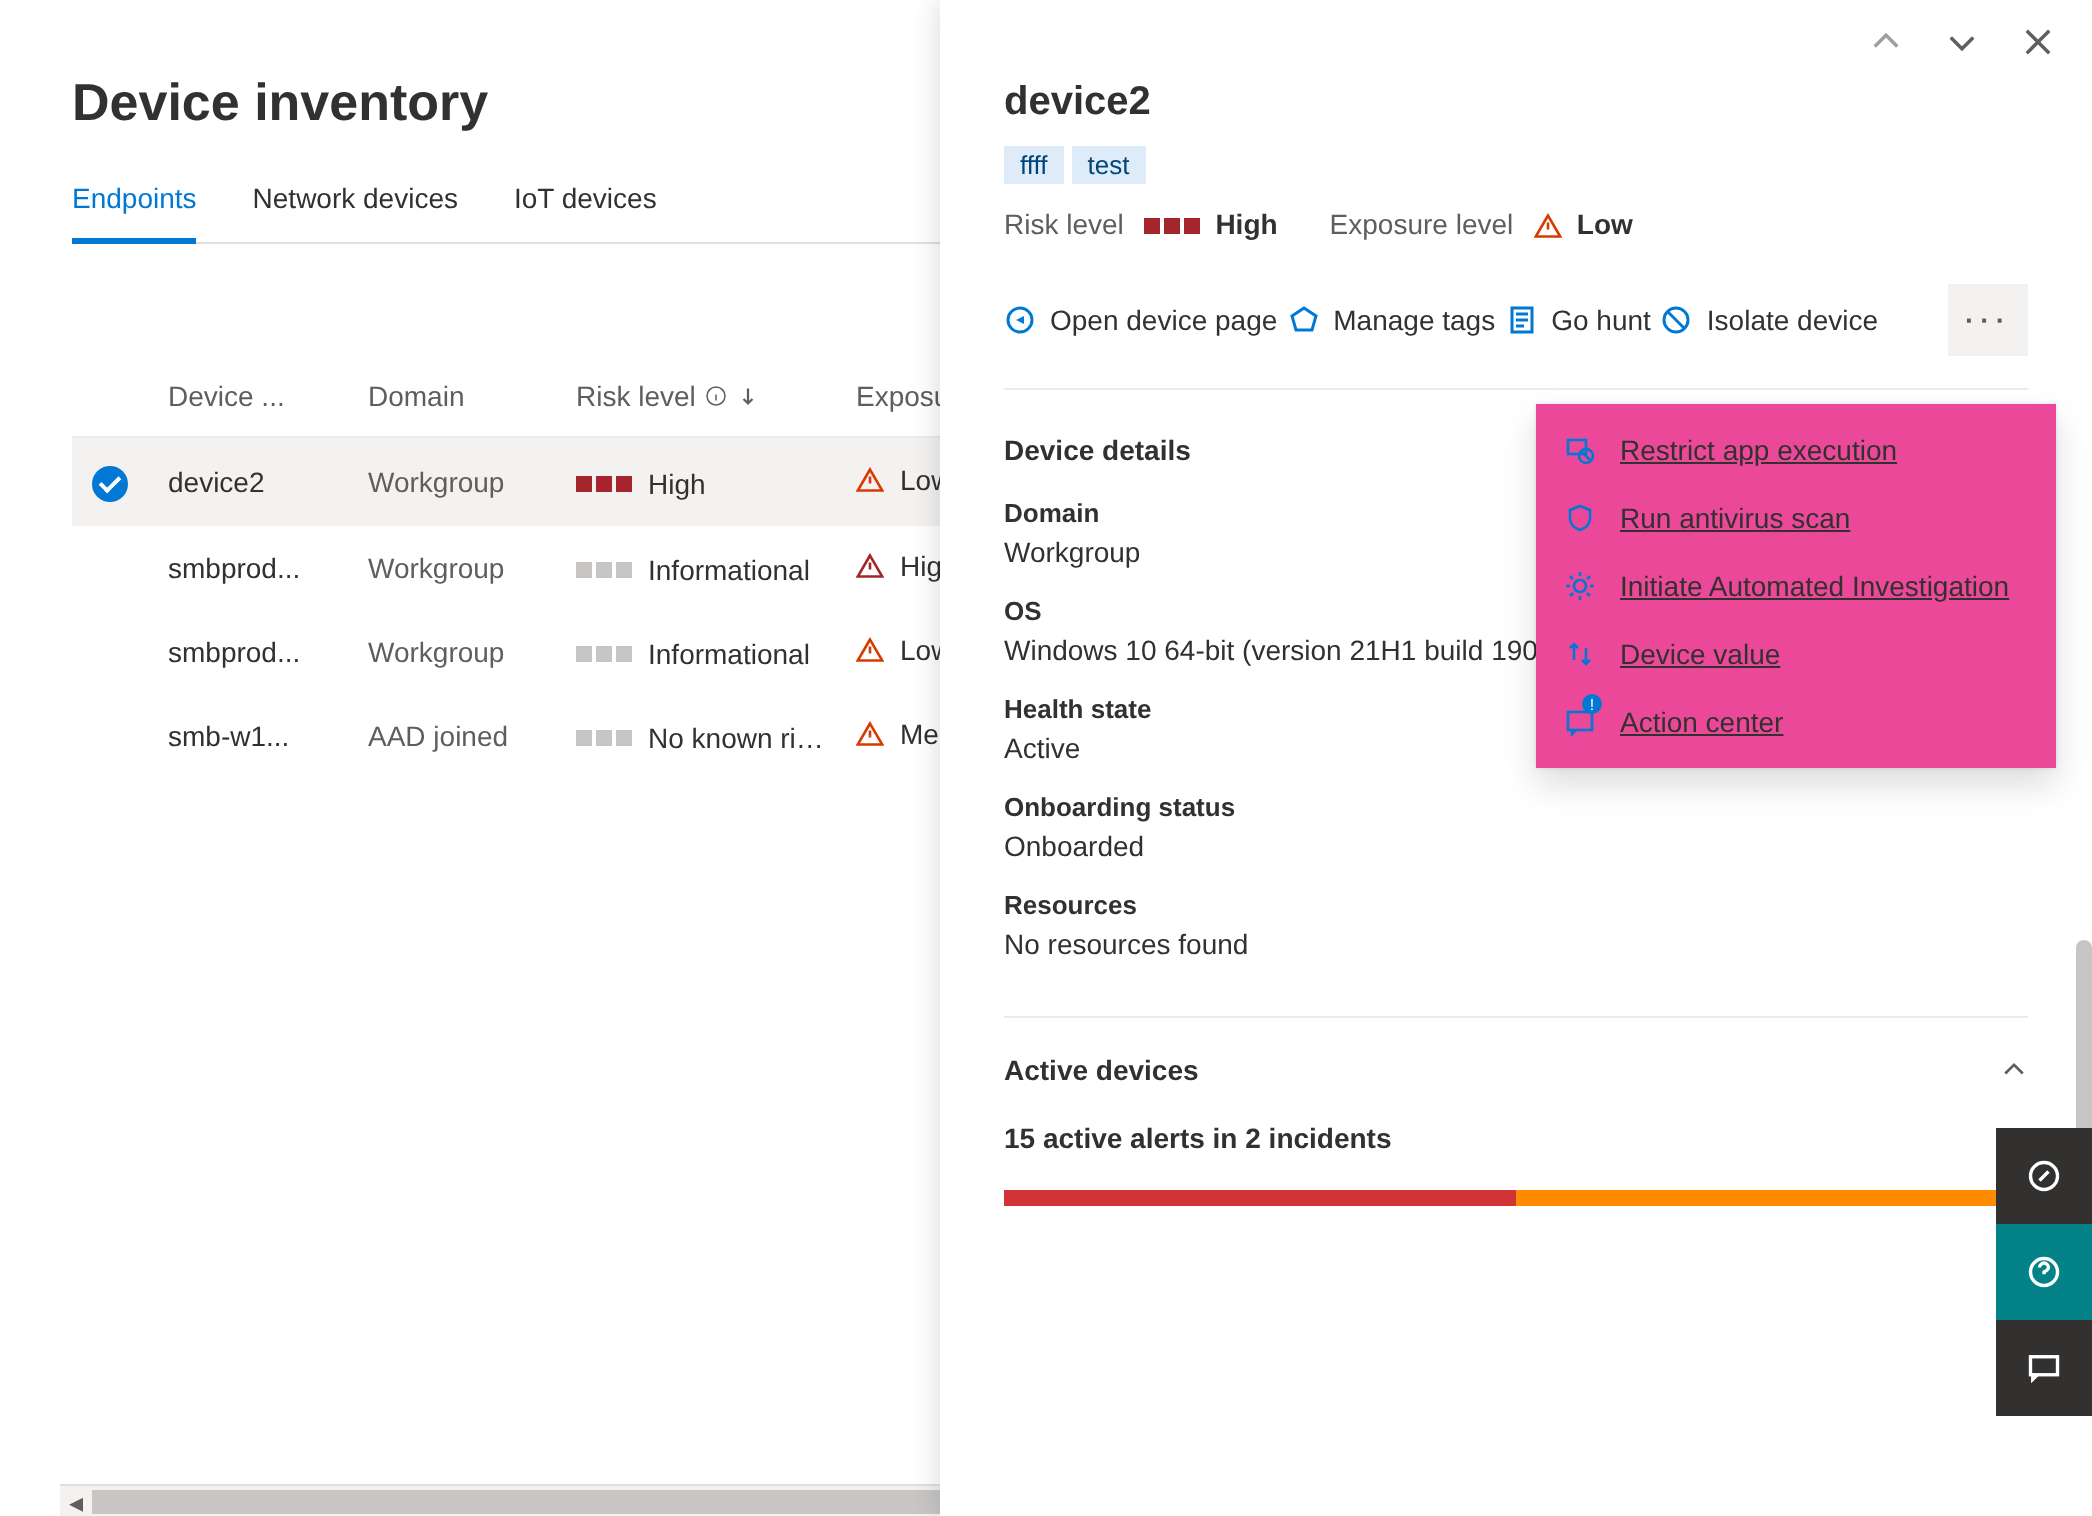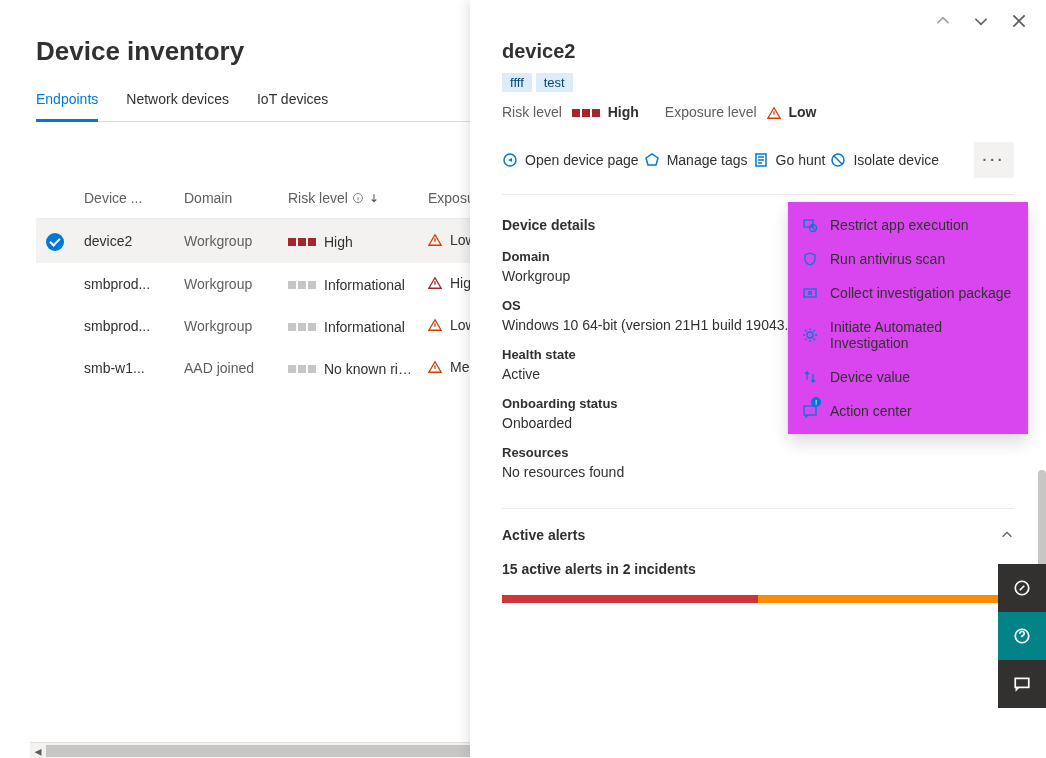--- a/index.html
+++ b/index.html
@@ -70,21 +70,21 @@
 
   .divider { border-top: 1px solid #edebe9; margin: 28px 0 0; }
   .section-header { display: flex; justify-content: space-between; align-items: center; padding: 18px 0; }
   .section-header .chev2 { color: #605e5c; }
   .alerts-title { font-weight: 600; }
   .bar { display: flex; height: 8px; width: 100%; }
   .bar .seg1 { background: #d13438; width: 50%; }
   .bar .seg2 { background: #ff8c00; width: 50%; }
 
   
-  .menu { position: absolute; top: 202px; right: 18px; width: 240px; background: #d946ef; box-shadow: 0 8px 16px rgba(0,0,0,.14), 0 0 2px rgba(0,0,0,.12); padding: 6px 0; z-index: 10; }
+  .menu { position: absolute; top: 202px; right: 18px; width: 260px; background: #ec4899; box-shadow: 0 8px 16px rgba(0,0,0,.14), 0 0 2px rgba(0,0,0,.12); padding: 6px 0; z-index: 10; text-decoration: underline; }
   .mitem { display: flex; align-items: center; gap: 12px; padding: 9px 14px; cursor: pointer; position: relative; }
   .mitem svg { width: 16px; height: 16px; color: #0078d4; flex-shrink: 0; }
   .badge-dot { position: absolute; left: 23px; top: 3px; width: 10px; height: 10px; background: #0078d4; border-radius: 50%; color: #fff; font-size: 8px; display: flex; align-items: center; justify-content: center; }
 
   
   .side-tools { position: absolute; right: 0; bottom: 50px; display: flex; flex-direction: column; }
   .side-tools .tbtn { width: 48px; height: 48px; display: flex; align-items: center; justify-content: center; color: #fff; cursor: pointer; }
   .tbtn.dark { background: #323130; }
   .tbtn.teal { background: #038387; }
 
@@ -321,21 +321,21 @@
 
       <div class="kv-label">Onboarding status</div>
       <div class="kv-value">Onboarded</div>
 
 
       <div class="kv-label">Resources</div>
       <div class="kv-value">No resources found</div>
 
       <div class="divider"></div>
       <div class="section-header">
-        <span style="font-weight:600">Active alerts</span>
+        <span style="font-weight:600">Active devices</span>
         <svg class="chev2" width="14" height="14" viewBox="0 0 16 16" fill="none" stroke="currentColor" stroke-width="1.5">
             <path d="M3 10l5-5 5 5"></path>
           </svg>
       </div>
       <div class="alerts-title">15 active alerts in 2 incidents</div>
       <div class="bar" style="margin-top:18px">
         <div class="seg1"></div>
         <div class="seg2"></div>
       </div>
     </div>
@@ -355,27 +355,20 @@
       <span>Restrict app execution</span>
     </div>
     <div class="mitem">
       <svg viewBox="0 0 16 16" fill="none" stroke="currentColor" stroke-width="1.3">
           <path d="M8 2l5 2v4c0 3-2 5-5 6-3-1-5-3-5-6V4l5-2z"></path>
         </svg>
       <span>Run antivirus scan</span>
     </div>
     <div class="mitem">
       <svg viewBox="0 0 16 16" fill="none" stroke="currentColor" stroke-width="1.3">
-          <rect x="2" y="4" width="12" height="8"></rect>
-          <path d="M6 7h4M6 9h4"></path>
-        </svg>
-      <span>Collect investigation package</span>
-    </div>
-    <div class="mitem">
-      <svg viewBox="0 0 16 16" fill="none" stroke="currentColor" stroke-width="1.3">
           <circle cx="8" cy="8" r="3"></circle>
           <path d="M8 1v2M8 13v2M1 8h2M13 8h2M3 3l1.5 1.5M11.5 11.5L13 13M13 3l-1.5 1.5M4.5 11.5L3 13"></path>
         </svg>
       <span>Initiate Automated Investigation</span>
     </div>
     <div class="mitem">
       <svg viewBox="0 0 16 16" fill="none" stroke="currentColor" stroke-width="1.3">
           <path d="M5 11V3M3 5l2-2 2 2M11 5v8M9 11l2 2 2-2"></path>
         </svg>
       <span>Device value</span>

